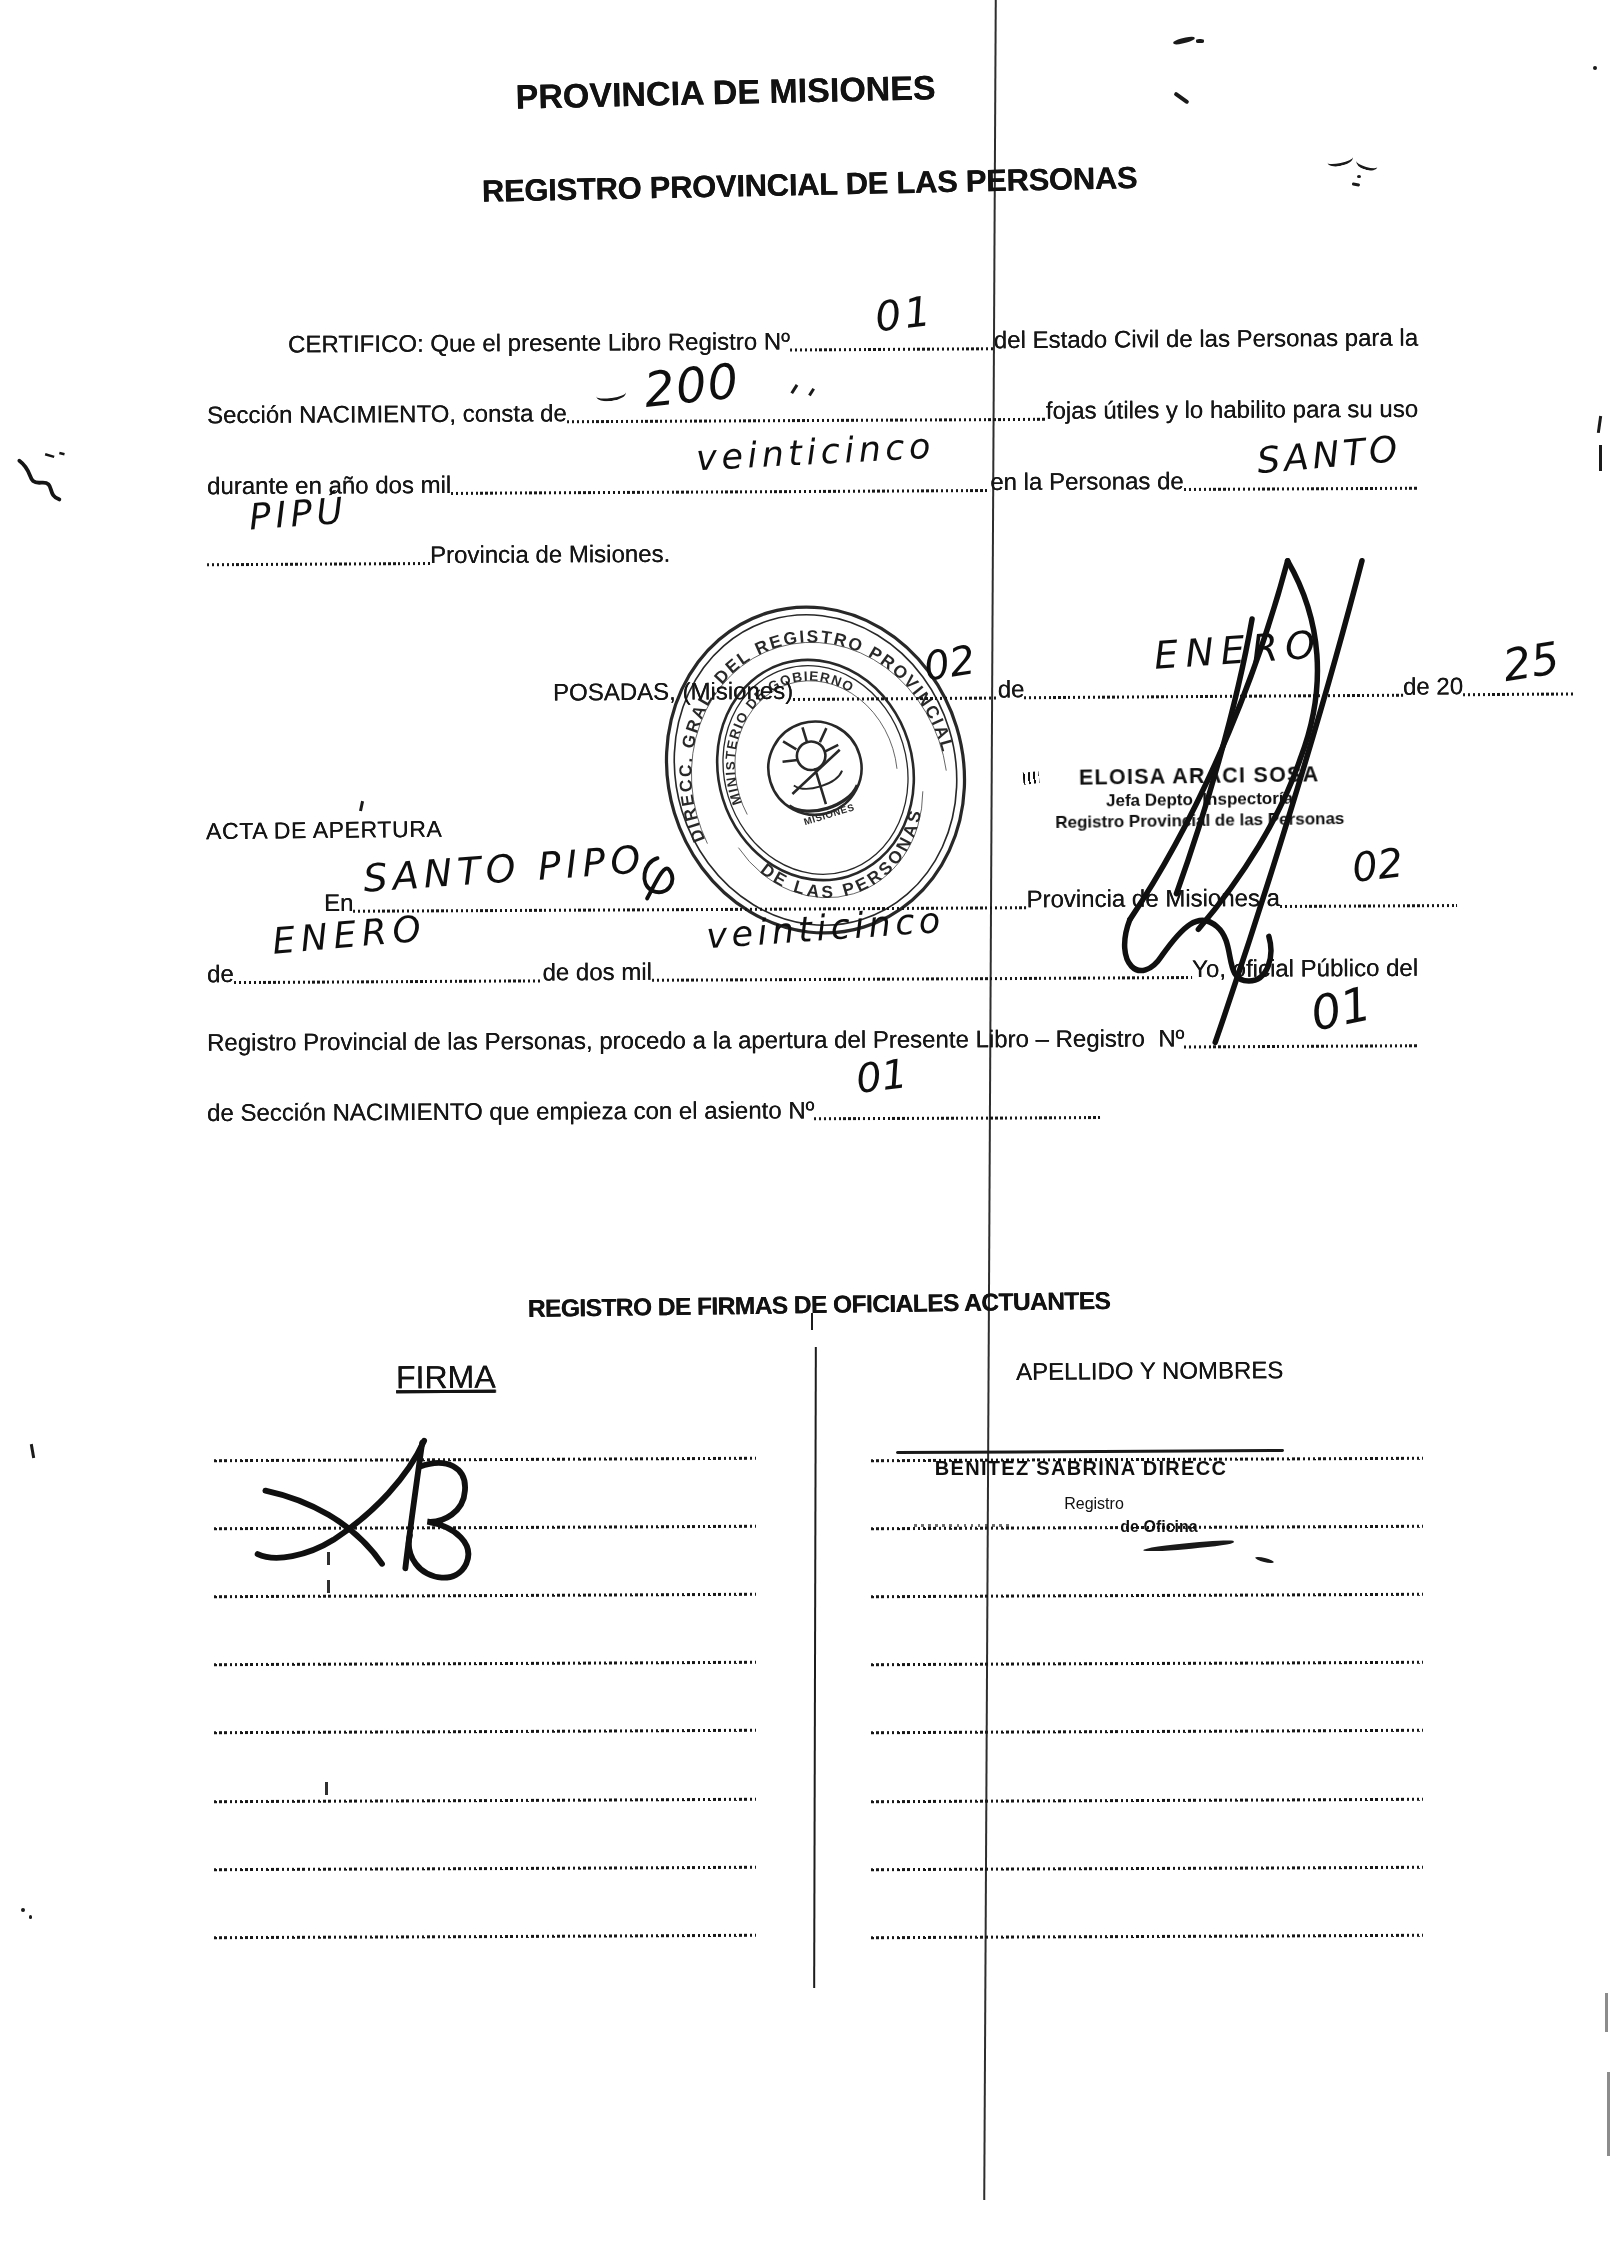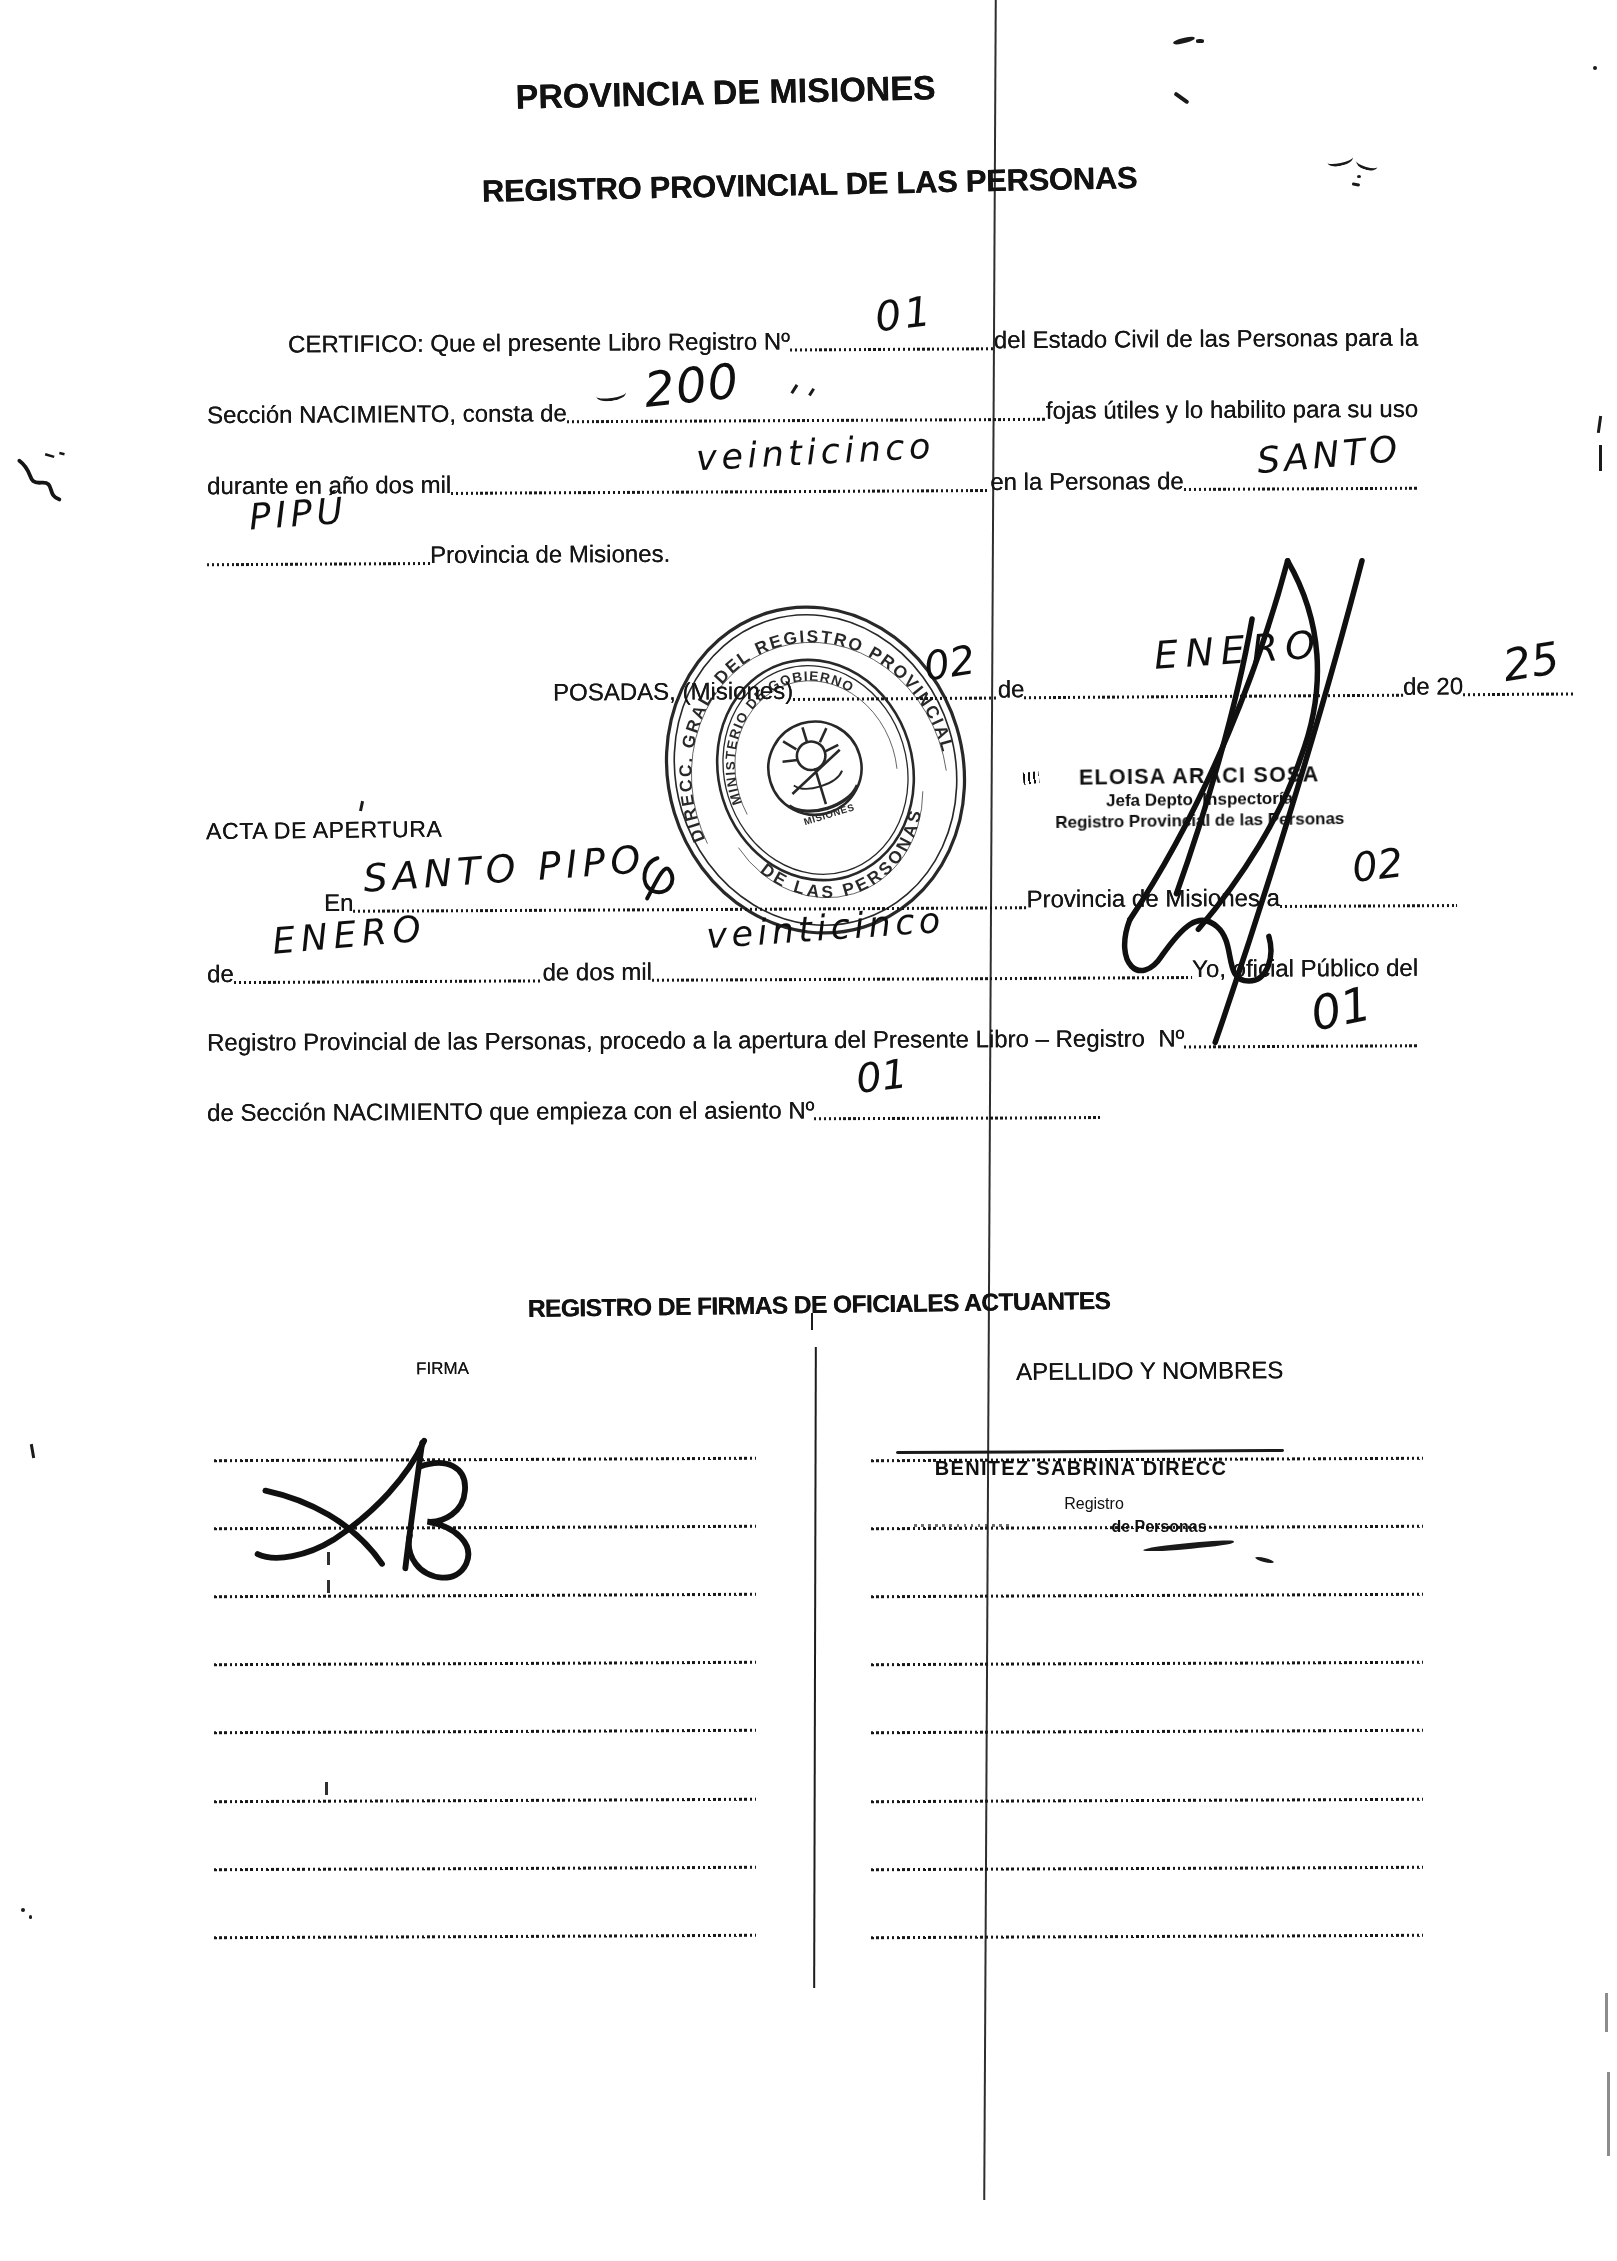--- a/index.html
+++ b/index.html
@@ -157,21 +157,21 @@
   <div class="hand" style="left:1311px;top:981px;font-size:47px;transform:rotate(-12deg);">01</div>
 
   <div class="row" style="left:207px;top:1097px;width:893px;transform:rotate(-0.25deg);">
     <span>de Sección NACIMIENTO que empieza con el asiento Nº</span>
     <span class="lead g1"></span>
   </div>
   <div class="hand" style="left:856px;top:1053px;font-size:40px;transform:rotate(-7deg);">01</div>
 
   <div class="abs ttl" style="left:453px;top:1291px;width:732px;font-size:24.6px;letter-spacing:-0.6px;transform:rotate(-0.8deg);">REGISTRO DE FIRMAS DE OFICIALES ACTUANTES</div>
 
-  <div class="abs" style="left:416px;top:1359px;font-size:17px;text-shadow:0.2px 0 0 currentColor;transform:rotate(-0.4deg);">FIRMA</div>
+  <div class="abs" style="left:396px;top:1359px;font-size:32px;text-shadow:0.2px 0 0 currentColor;transform:rotate(-0.4deg);text-decoration:underline;">FIRMA</div>
   <div class="abs" style="left:1016px;top:1357px;font-size:24px;text-shadow:0.2px 0 0 currentColor;transform:rotate(-0.4deg);">APELLIDO Y NOMBRES</div>
 
   <div class="vline" style="left:811px;top:1313px;width:1.9px;height:17px;"></div>
   <div class="vline" style="left:814px;top:1347px;width:1.9px;height:641px;transform:rotate(0.15deg);"></div>
 
   <div id="sig-rows">
       <div class="sigline" style="top: 1458px; left: 214px; width: 542px;"></div>
       <div class="sigline" style="top: 1458px; left: 871px; width: 552px;"></div>
       <div class="sigline" style="top: 1526px; left: 214px; width: 542px;"></div>
       <div class="sigline" style="top: 1526px; left: 871px; width: 552px;"></div>
@@ -195,21 +195,21 @@
       <path d="M30,92 C95,106 165,140 210,205"></path>
       <path d="M272,18 C262,90 252,160 246,212"></path>
       <path d="M268,55 C310,40 341,56 338,92 C336,125 305,142 280,140 C325,148 353,175 340,205 C325,237 280,230 262,205 C252,191 249,176 253,161"></path>
     </g>
   </svg>
 
   <div class="abs" style="left:874px;top:1445px;width:440px;z-index:4;">
     <div class="m" style="left:22px;top:5.2px;width:388px;height:2.6px;border-radius:1.9px;transform:rotate(-0.3deg);"></div>
     <div class="stamp-txt" style="left:0;top:11.7px;width:414px;font-size:20px;letter-spacing:1.3px;filter:blur(0.4px);">BENITEZ SABRINA DIRECC</div>
     <div class="stamp-txt" style="left:149px;top:50px;width:142px;font-size:16px;font-weight:normal;filter:blur(0.3px);">Registro</div>
-    <div class="stamp-txt" style="left:214px;top:73px;width:142px;font-size:16px;filter:blur(0.5px);">de Personas</div>
+    <div class="stamp-txt" style="left:214px;top:73px;width:142px;font-size:16px;filter:blur(0.5px);">de Oficina</div>
     <div class="m" style="left:40px;top:79px;width:97px;height:3.2px;opacity:.6;filter:blur(0.4px);
                 background:repeating-linear-gradient(90deg,#111 0 2.6px,transparent 2.6px 7.1px);"></div>
     <div class="m" style="left:269px;top:98px;width:91px;height:5.8px;border-radius:60% 40% 50% 50%;transform:rotate(-5deg);"></div>
     <div class="m" style="left:381px;top:113px;width:19.4px;height:3.9px;border-radius:50%;transform:rotate(14deg);"></div>
   </div>
 
   <div class="m" style="left:1173px;top:38px;width:22px;height:5.2px;border-radius:40%;transform:rotate(-14deg);"></div>
   <div class="m" style="left:1196px;top:39px;width:7.8px;height:3.9px;border-radius:40%;"></div>
   <div class="m" style="left:1593px;top:66px;width:3.9px;height:3.9px;border-radius:50%;"></div>
   <div class="m" style="left:1173px;top:96px;width:17px;height:3.9px;border-radius:1.9px;transform:rotate(35deg);"></div>

